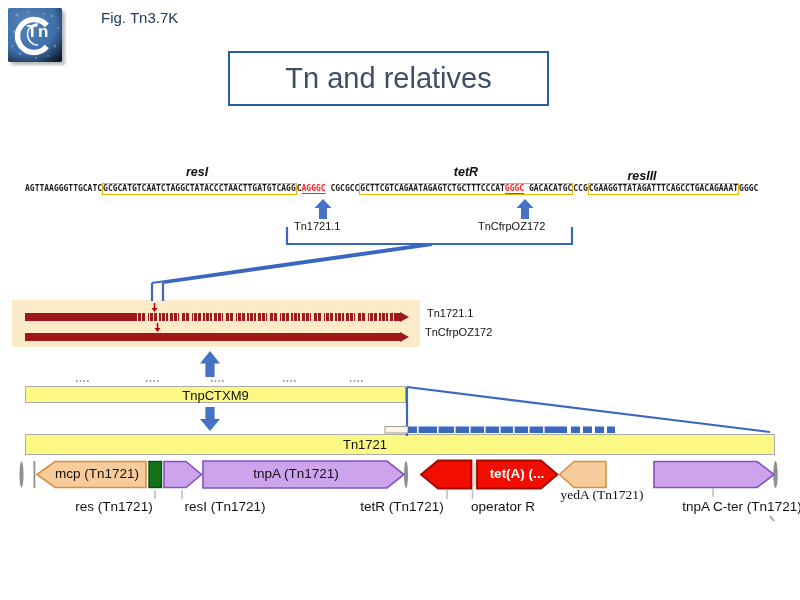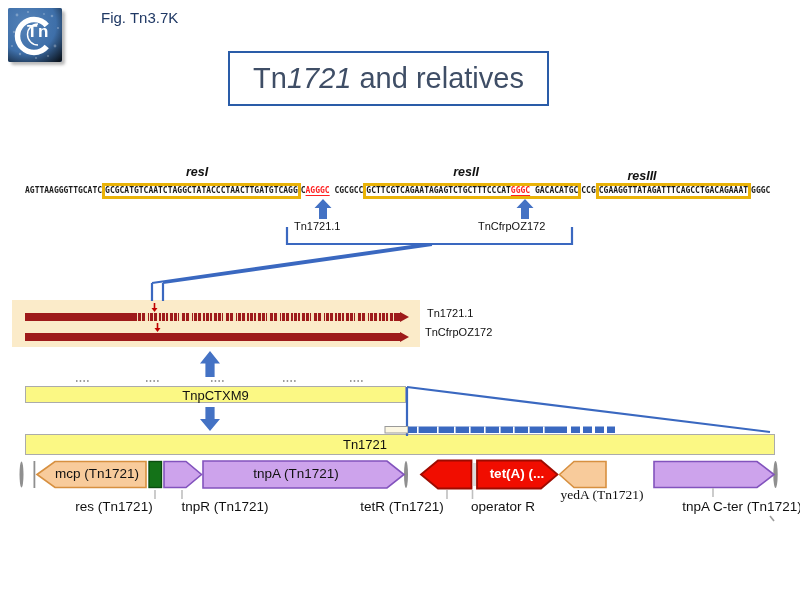--- a/index.html
+++ b/index.html
@@ -19,21 +19,21 @@
   .title-box{position:absolute;left:228px;top:51px;width:317px;height:51px;
              border:2px solid #2A5CA8;background:#fff;display:flex;align-items:center;
              justify-content:center;font-size:29px;color:#3F4E66;white-space:pre;}
   .title-box .it{font-style:italic;}
 
   .res-label{position:absolute;font-size:12.5px;font-weight:bold;font-style:italic;
              transform:translateX(-50%);}
 
   .seq{position:absolute;left:25px;top:183px;font-family:"DejaVu Sans Mono",monospace;
        font-size:8px;line-height:11px;font-weight:bold;color:#1a1a1a;white-space:pre;}
-  .seq .sbox{display:inline-block;border:3px solid #eab308;line-height:10px;}
+  .seq .sbox{display:inline-block;border:1px solid #eab308;line-height:10px;}
   .seq .sred{color:#FF2020;text-decoration:underline;text-decoration-thickness:1px;
              text-underline-offset:2px;}
 
   .small-lbl{font-size:11px;}
   .map-lbl{font-size:13px;text-align:center;}
   .gene-lbl{font-size:13.5px;transform:translateX(-50%);}
 
   .tan-panel{position:absolute;left:12px;top:300px;width:408px;height:47px;background:#FBEBC9;}
   .redbar{position:absolute;left:25px;width:375px;height:8px;background:#9E1A1A;}
   .redbar::after{content:'';position:absolute;right:-9px;top:-1px;width:0;height:0;
@@ -79,25 +79,25 @@
           <circle cx="4" cy="38" r="1.0"></circle>
       </g>
       <circle cx="26" cy="28" r="16.5" fill="none" stroke="#ffffff" stroke-width="5.5" pathLength="100" stroke-dasharray="78 22" stroke-dashoffset="-11"></circle>
       <path d="M 30,16 A 10.5,10.5 0 0 0 30,37" fill="none" stroke="#ffffff" stroke-width="1.4"></path>
     </svg>
     <span class="logo-tn">Tn</span>
   </div>
 
   <div class="fig-label">Fig. Tn3.7K</div>
   <div class="title-box">
-    <span>Tn</span><span class="it">1721</span><span> and relatives</span>
+    <span>Tn</span><span> and relatives</span>
   </div>
 
   <div class="res-label" style="left:197px;top:165px;">resI</div>
-  <div class="res-label" style="left:466px;top:165px;">resII</div>
+  <div class="res-label" style="left:466px;top:165px;">tetR</div>
   <div class="res-label" style="left:642px;top:169px;">resIII</div>
 
   <div class="seq"><span>AGTTAAGGGTTGCATC</span><span class="sbox">GCGCATGTCAATCTAGGCTATACCCTAACTTGATGTCAGG</span><span>C</span><span class="sred">AGGGC</span><span> CGCGCC</span><span class="sbox"><span>GCTTCGTCAGAATAGAGTCTGCTTTCCCAT</span><span class="sred">GGGC</span><span> GACACATGC</span></span><span>CCG</span><span class="sbox">CGAAGGTTATAGATTTCAGCCTGACAGAAAT</span><span>GGGC</span></div>
 
   <div class="lbl small-lbl" style="left:294px;top:220px;">Tn1721.1</div>
   <div class="lbl small-lbl" style="left:478px;top:220px;">TnCfrpOZ172</div>
 
   <div class="tan-panel"></div>
   <div class="redbar" style="top:313px;">
     <div class="hatch"></div>
@@ -184,19 +184,19 @@
       <line x1="713" y1="488" x2="713" y2="497"></line>
     </g>
     <line x1="770" y1="516" x2="774" y2="521" stroke="#999" stroke-width="1.6"></line>
   </svg>
 
   <div class="lbl gene-lbl toptext" style="left:97px;top:466px;">mcp (Tn1721)</div>
   <div class="lbl gene-lbl toptext" style="left:296px;top:466px;">tnpA (Tn1721)</div>
   <div class="lbl gene-lbl toptext" style="left:517px;top:466px;color:#fff;font-weight:bold;">tet(A) (...</div>
 
   <div class="lbl gene-lbl" style="left:114px;top:499px;">res (Tn1721)</div>
-  <div class="lbl gene-lbl" style="left:225px;top:499px;">tnpR (Tn1721)</div>
+  <div class="lbl gene-lbl" style="left:225px;top:499px;">resI (Tn1721)</div>
   <div class="lbl gene-lbl" style="left:402px;top:499px;">tetR (Tn1721)</div>
   <div class="lbl gene-lbl" style="left:503px;top:499px;">operator R</div>
   <div class="lbl gene-lbl" style="left:602px;top:487px;font-family:Liberation Serif, serif;">yedA (Tn1721)</div>
   <div class="lbl gene-lbl" style="left:714px;top:499px;margin-left:28px;">tnpA C-ter (Tn1721)</div>
 
 </div>
 
 </body></html>

